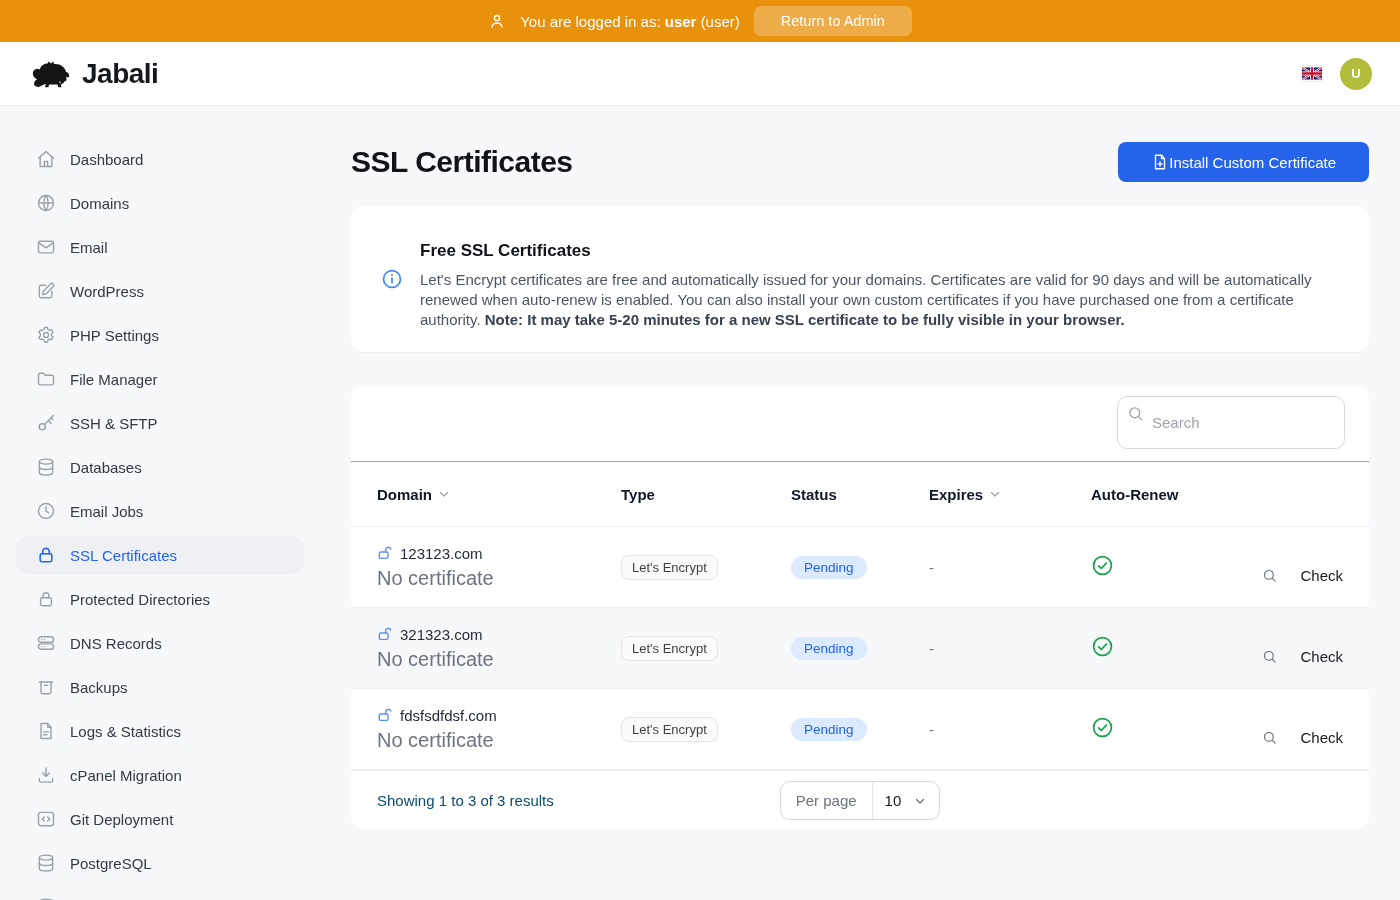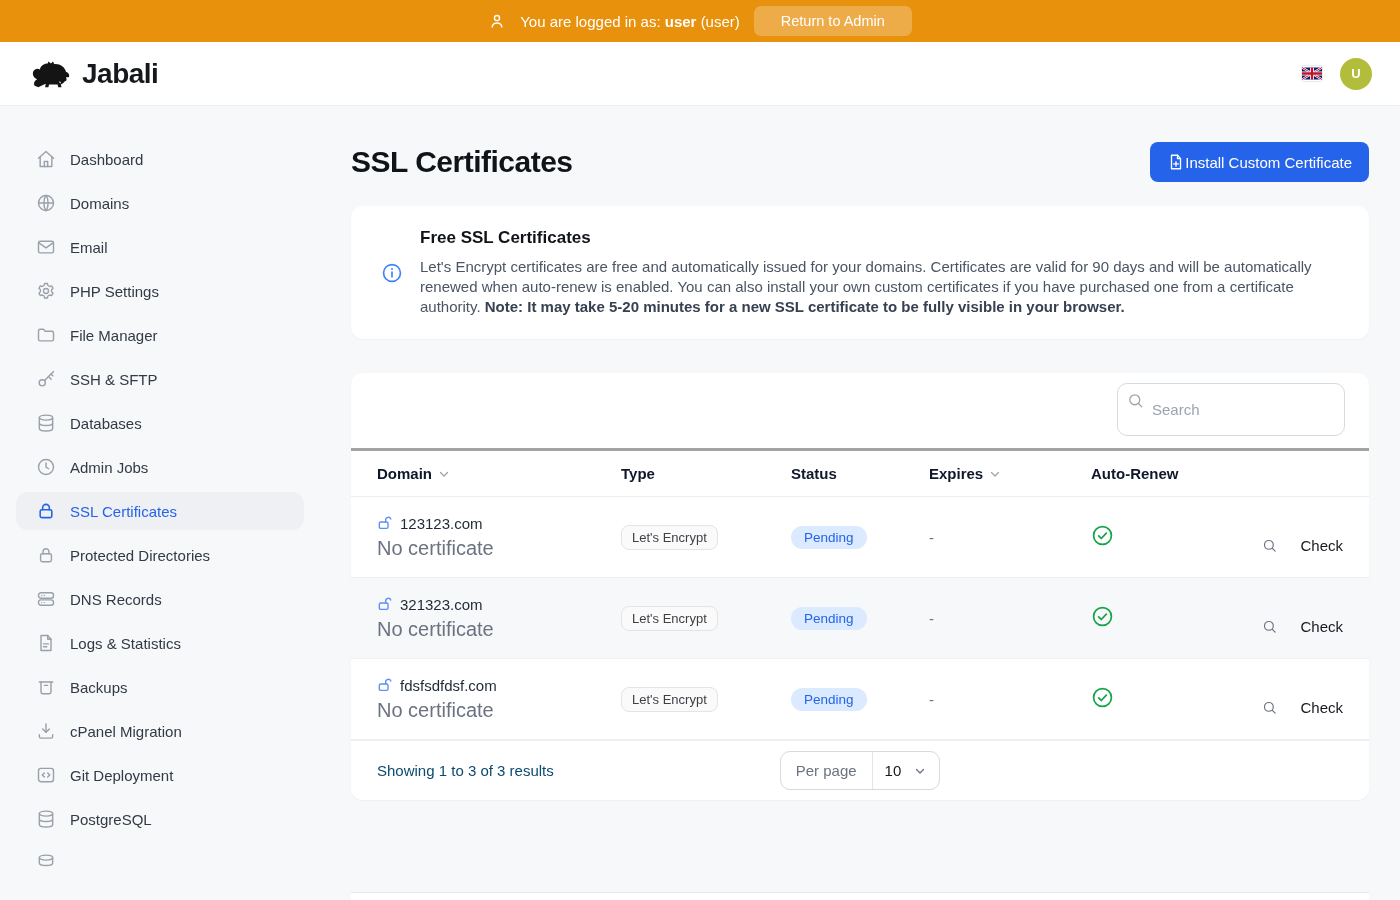--- a/index.html
+++ b/index.html
@@ -34,43 +34,43 @@
   .nav-item .ic { width:20px; height:20px; color:#9aa1ab; flex:0 0 20px; }
   .nav-item.active { background:#eef0f3; color:#2563eb; }
   .nav-item.active .ic { color:#2563eb; }
 
   .main { flex:1; min-width:0; padding:34px 31px 0; }
 
   
   .page-head { display:flex; align-items:center; justify-content:space-between; height:44px; }
   .page-title { font-size:30px; font-weight:800; letter-spacing:-.5px; color:#101418; }
   .primary-btn { display:flex; align-items:center; background:#2563eb; color:#fff;
-    border:none; border-radius:8px; height:40px; padding:0 17px; font-size:15px;
+    border:none; border-radius:8px; height:40px; padding:0 33px; font-size:15px;
     font-family:inherit; cursor:pointer; }
 
   
   .card { background:#fff; border-radius:12px; box-shadow:0 1px 2px rgba(16,24,40,.04); }
   .info-card { margin-top:22px; padding:22px 30px; display:flex; align-items:center; gap:17px; }
   .info-ic { flex:0 0 22px; color:#3b82f6; }
-  .info-title { font-size:17px; font-weight:700; color:#101418; margin-bottom:9px; }
+  .info-title { font-size:17px; font-weight:700; color:#101418; margin-bottom:9px;margin-top:13px; }
   .info-body { font-size:15px; line-height:20px; color:#4b5563; max-width:925px; }
   .info-body b { color:#374151; font-weight:700; }
 
   
   .table-card { margin-top:34px; overflow:hidden; }
   .table-toolbar { display:flex; justify-content:flex-end; padding:10px 24px 12px; }
   .search-wrap { position:relative; }
   .search-wrap svg { position:absolute; left:10px; top:9px; width:17px; height:17px; color:#9ca3af; }
   .search-input { width:228px; height:53px; border:1px solid #d6d9de; border-radius:10px;
     padding:0 10px 0 34px; font-size:15px; font-family:inherit; color:#1f2937; outline:none; }
   .search-input::placeholder { color:#9ca3af; }
 
   .tgrid { display:grid; grid-template-columns:244px 170px 138px 162px 120px 1fr;
     align-items:center; padding:0 26px; }
-  .thead { height:49px; border-top:3px solid #a3a3a3; border-bottom:1px solid #eceef1; }
+  .thead { height:66px; border-top:1px solid #a3a3a3; border-bottom:1px solid #eceef1; }
   .th { display:flex; align-items:center; gap:5px; font-size:15px; font-weight:700; color:#0f172a; }
   .th .sort { width:14px; height:14px; color:#9ca3af; }
   .trow { height:81px; border-bottom:1px solid #eef0f2; }
   .trow.striped { background:#f7f8fa; }
   .trow:last-of-type { border-bottom:none; }
 
   .domain-cell { display:flex; flex-direction:column; gap:5px; }
   .domain-line { display:flex; align-items:center; gap:7px; font-size:15px; color:#1f2937; }
   .domain-line .lock { width:16px; height:16px; color:#5f8ef8; }
   .cert-sub { font-size:20px; color:#6b7280; }
@@ -163,20 +163,27 @@
       <span>Domains</span>
     </div>
     <div class="nav-item">
       <svg class="ic" viewBox="0 0 24 24" fill="none" stroke="currentColor" stroke-width="1.7" stroke-linecap="round" stroke-linejoin="round">
           <rect x="3" y="5" width="18" height="14" rx="2"></rect>
           <path d="M3.5 7l8.5 6 8.5-6"></path>
         </svg>
       <span>Email</span>
     </div>
     <div class="nav-item">
+      <svg class="ic" viewBox="0 0 24 24" fill="none" stroke="currentColor" stroke-width="1.7" stroke-linecap="round" stroke-linejoin="round">
+          <path d="M11.5 5H6a2 2 0 0 0-2 2v11a2 2 0 0 0 2 2h11a2 2 0 0 0 2-2v-5.5"></path>
+          <path d="M17.8 3.2a2.3 2.3 0 0 1 3.2 3.2L12 15.5 8 16.4l.9-4z"></path>
+        </svg>
+      <span>WordPress</span>
+    </div>
+    <div class="nav-item">
       <svg class="ic" viewBox="0 0 24 24" fill="none" stroke="currentColor" stroke-width="1.6" stroke-linejoin="round">
           <path d="M10.3 3h3.4l.6 2.4 2.1 1.2 2.4-.7 1.7 2.9-1.8 1.7v2.4l1.8 1.7-1.7 2.9-2.4-.7-2.1 1.2-.6 2.4h-3.4l-.6-2.4-2.1-1.2-2.4.7-1.7-2.9 1.8-1.7v-2.4L3.5 8.8l1.7-2.9 2.4.7 2.1-1.2z"></path>
           <circle cx="12" cy="12" r="3"></circle>
         </svg>
       <span>PHP Settings</span>
     </div>
     <div class="nav-item">
       <svg class="ic" viewBox="0 0 24 24" fill="none" stroke="currentColor" stroke-width="1.7" stroke-linecap="round" stroke-linejoin="round">
           <path d="M3 7a2 2 0 0 1 2-2h4l2 2.5h8a2 2 0 0 1 2 2V17a2 2 0 0 1-2 2H5a2 2 0 0 1-2-2z"></path>
         </svg>
@@ -197,21 +204,21 @@
           <path d="M4 5.5v6.5c0 1.7 3.6 3 8 3s8-1.3 8-3V5.5"></path>
           <path d="M4 12v6.5c0 1.7 3.6 3 8 3s8-1.3 8-3V12"></path>
         </svg>
       <span>Databases</span>
     </div>
     <div class="nav-item">
       <svg class="ic" viewBox="0 0 24 24" fill="none" stroke="currentColor" stroke-width="1.7" stroke-linecap="round">
           <circle cx="12" cy="12" r="9"></circle>
           <path d="M12 7v5.2l3.2 1.9"></path>
         </svg>
-      <span>Admin Jobs</span>
+      <span>Email Jobs</span>
     </div>
     <div class="nav-item active">
       <svg class="ic" viewBox="0 0 24 24" fill="none" stroke="currentColor" stroke-width="1.9" stroke-linecap="round">
           <rect x="5" y="10.5" width="14" height="9.5" rx="2"></rect>
           <path d="M8 10.5V8a4 4 0 0 1 8 0v2.5"></path>
         </svg>
       <span>SSL Certificates</span>
     </div>
     <div class="nav-item">
       <svg class="ic" viewBox="0 0 24 24" fill="none" stroke="currentColor" stroke-width="1.7" stroke-linecap="round">
@@ -223,33 +230,33 @@
     <div class="nav-item">
       <svg class="ic" viewBox="0 0 24 24" fill="none" stroke="currentColor" stroke-width="1.7" stroke-linecap="round">
           <rect x="3" y="4.5" width="18" height="6.5" rx="3"></rect>
           <rect x="3" y="13" width="18" height="6.5" rx="3"></rect>
           <path d="M7 7.8h.01M7 16.3h.01M10 7.8h.01M10 16.3h.01"></path>
         </svg>
       <span>DNS Records</span>
     </div>
     <div class="nav-item">
       <svg class="ic" viewBox="0 0 24 24" fill="none" stroke="currentColor" stroke-width="1.7" stroke-linecap="round" stroke-linejoin="round">
+          <path d="M4 6h16"></path>
+          <path d="M6 6v12a2 2 0 0 0 2 2h8a2 2 0 0 0 2-2V6"></path>
+          <path d="M10 10h4"></path>
+        </svg>
+      <span>Backups</span>
+    </div>
+    <div class="nav-item">
+      <svg class="ic" viewBox="0 0 24 24" fill="none" stroke="currentColor" stroke-width="1.7" stroke-linecap="round" stroke-linejoin="round">
           <path d="M6 3h8l4 4.5V21H6z"></path>
           <path d="M14 3v4.5h4"></path>
           <path d="M9 13h6M9 16.5h4"></path>
         </svg>
       <span>Logs &amp; Statistics</span>
-    </div>
-    <div class="nav-item">
-      <svg class="ic" viewBox="0 0 24 24" fill="none" stroke="currentColor" stroke-width="1.7" stroke-linecap="round" stroke-linejoin="round">
-          <path d="M4 6h16"></path>
-          <path d="M6 6v12a2 2 0 0 0 2 2h8a2 2 0 0 0 2-2V6"></path>
-          <path d="M10 10h4"></path>
-        </svg>
-      <span>Backups</span>
     </div>
     <div class="nav-item">
       <svg class="ic" viewBox="0 0 24 24" fill="none" stroke="currentColor" stroke-width="1.7" stroke-linecap="round" stroke-linejoin="round">
           <path d="M12 3.5v10"></path>
           <path d="M8 9.5l4 4 4-4"></path>
           <path d="M4 16.5v2a2 2 0 0 0 2 2h12a2 2 0 0 0 2-2v-2"></path>
         </svg>
       <span>cPanel Migration</span>
     </div>
     <div class="nav-item">

